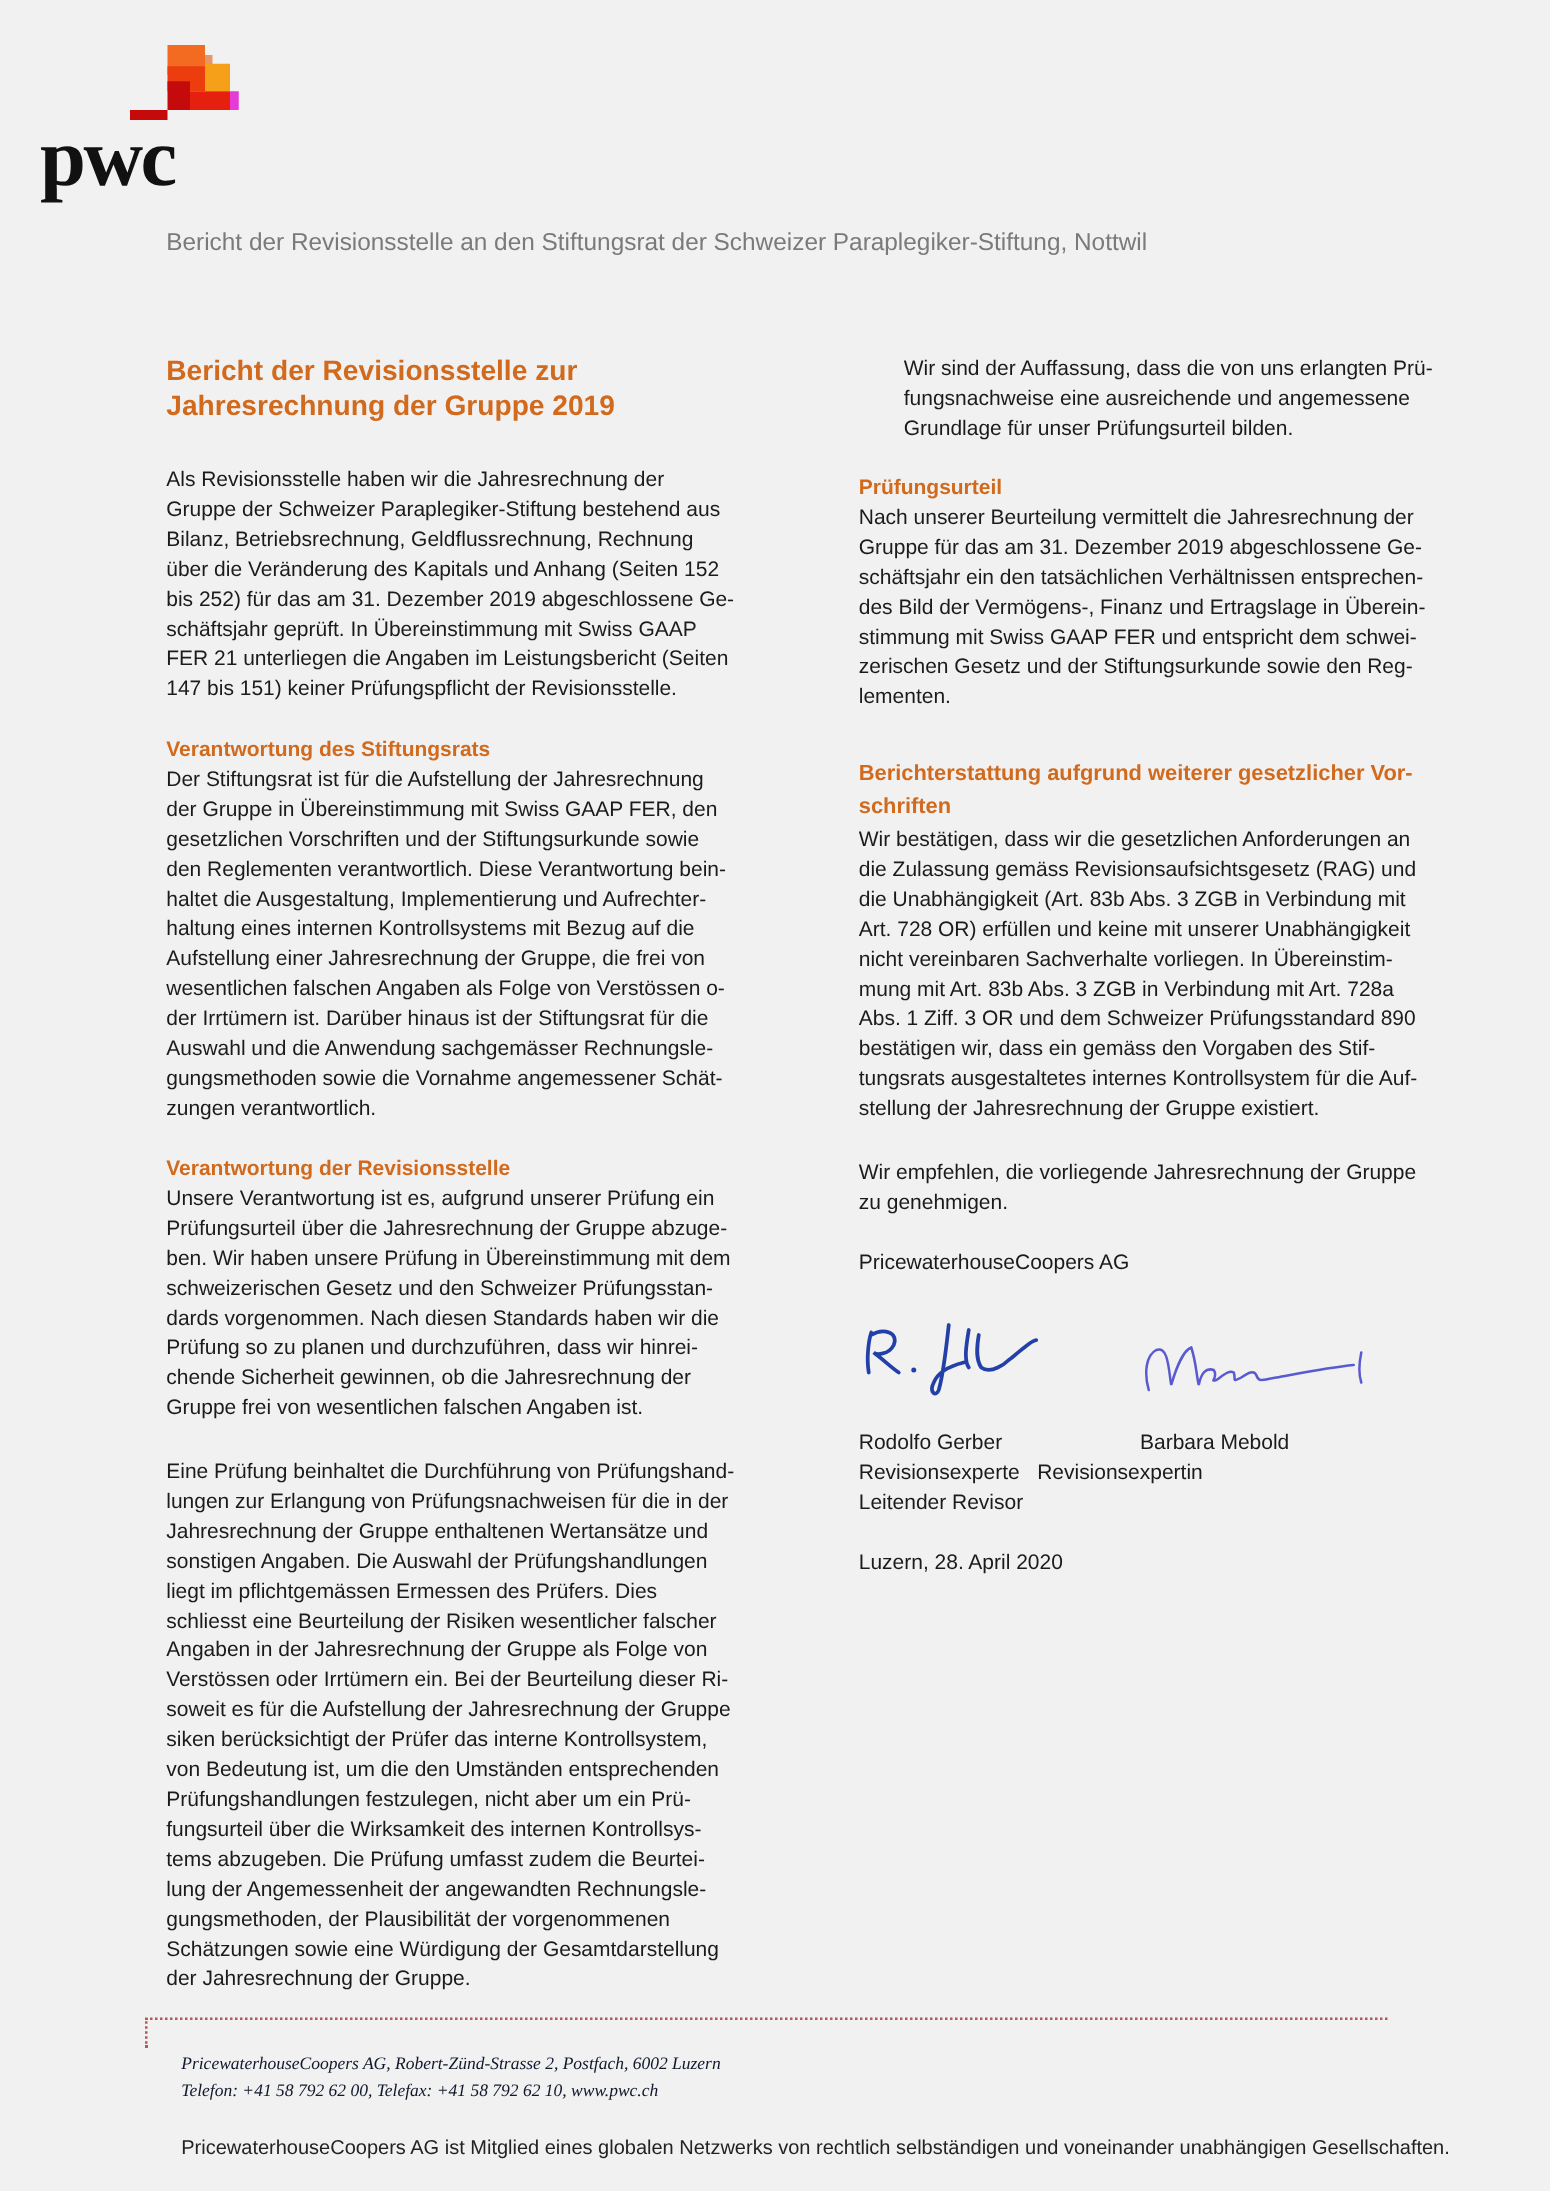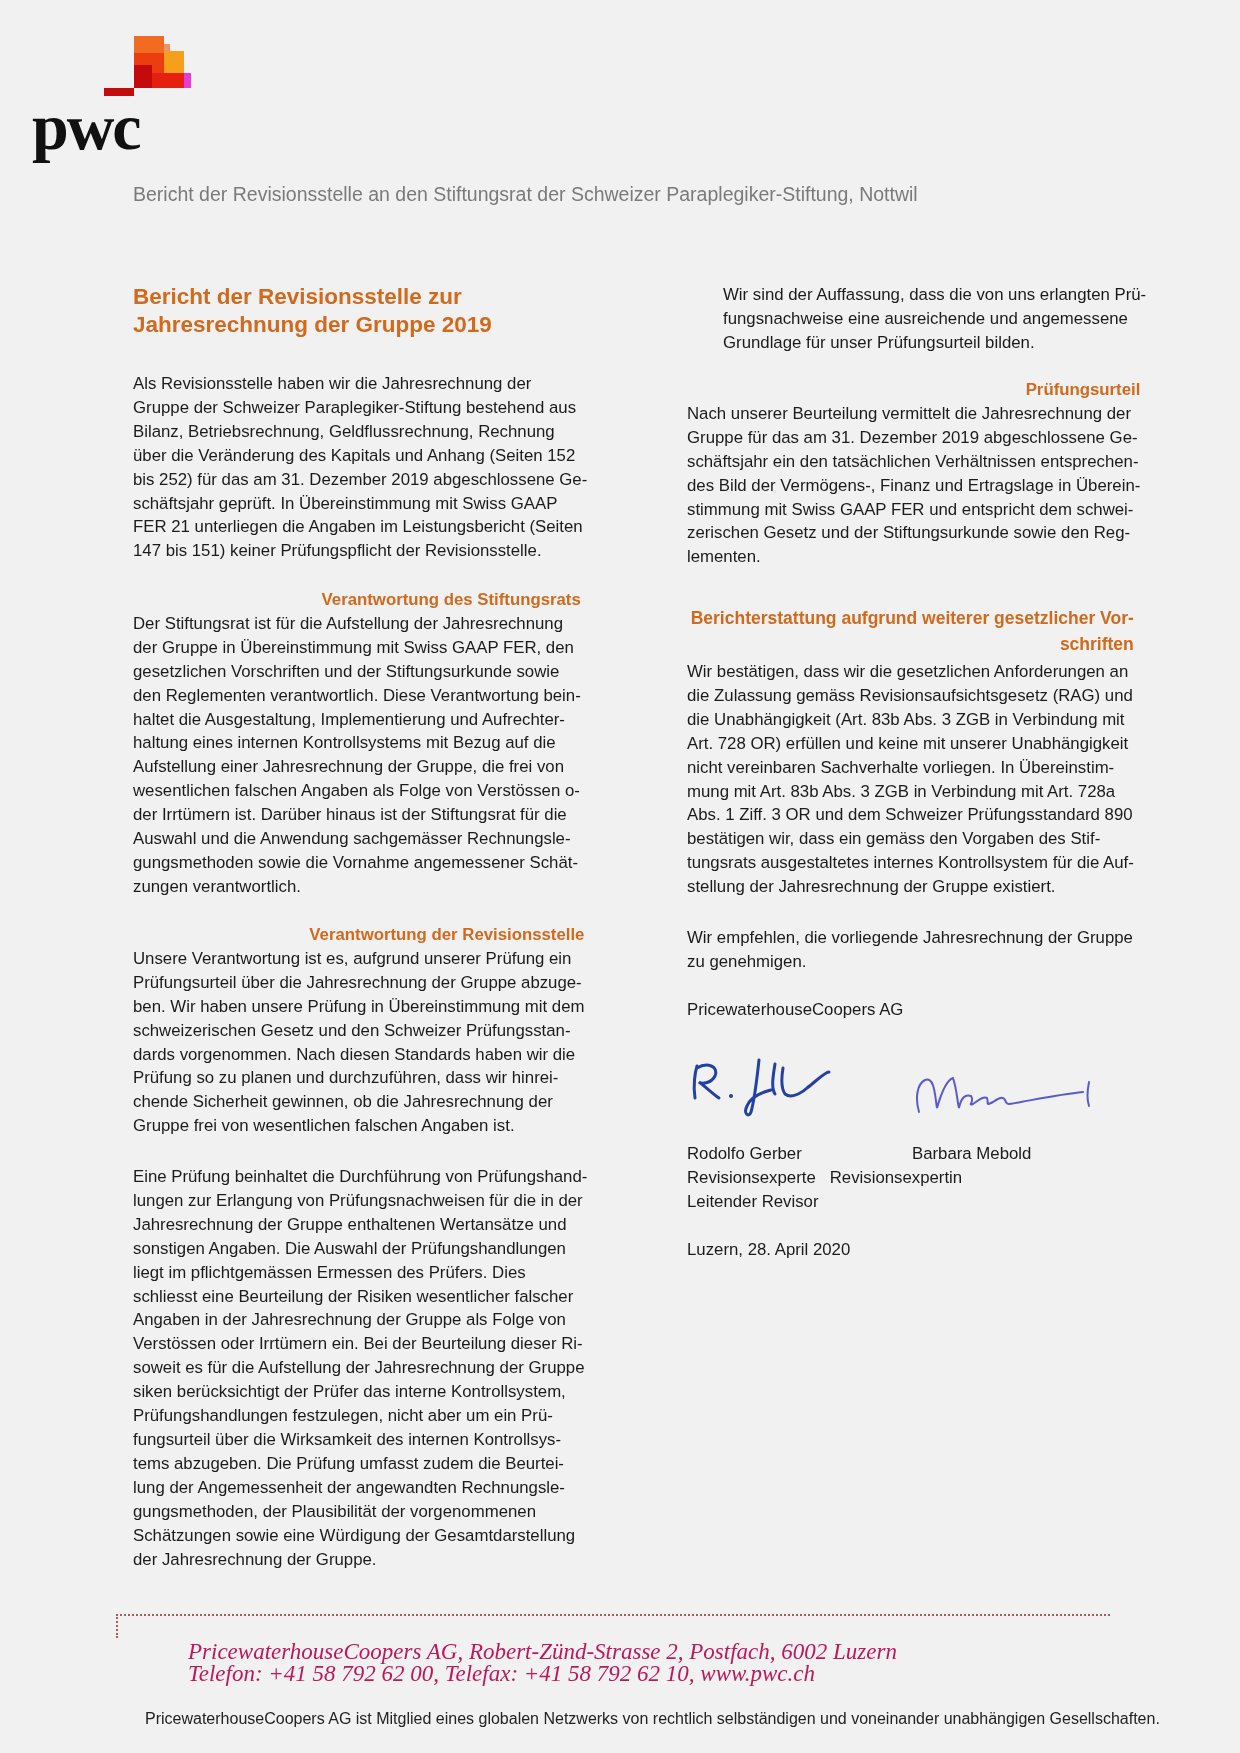--- a/index.html
+++ b/index.html
@@ -12,31 +12,31 @@
 
   .header-line { position: absolute; left: 133px; top: 183px; font-size: 19.5px; color: #7a7a7a; white-space: nowrap; }
 
   .col { position: absolute; top: 0; font-size: 16.8px; line-height: 23.9px; }
   .col-left { left: 133px; width: 480px; }
   .col-right { left: 687px; width: 480px; }
 
   .main-title { position: absolute; left: 133px; top: 283px; width: 480px; color: #d26a1d; font-weight: bold; font-size: 22.5px; line-height: 28px; }
 
   .block { position: absolute; }
-  .sec-head { color: #d26a1d; font-weight: bold; font-size: 16.8px; line-height: 23.9px; text-align: right; }
+  .sec-head { color: #d26a1d; font-weight: bold; font-size: 16.8px; line-height: 23.9px; }
   .sec-head.big { font-size: 17.5px; line-height: 26px; }
   .para { white-space: normal; }
   .line { display: block; white-space: nowrap; }
 
   .sig { position: absolute; }
   .sig svg { overflow: visible; }
 
   .footer-rule-h { position: absolute; left: 116px; top: 1614px; width: 994px; border-top: 2px dotted #b05a5a; }
   .footer-rule-v { position: absolute; left: 116px; top: 1614px; height: 24px; border-left: 2px dotted #b05a5a; }
-  .footer-addr { position: absolute; left: 145px; top: 1641px; font-family: "Liberation Serif", serif; font-style: italic; font-size: 23px; line-height: 22px; color: #be185d; white-space: nowrap; margin-left: 43px; }
+  .footer-addr { position: absolute; left: 145px; top: 1641px; font-family: "Liberation Serif", serif; font-style: italic; font-size: 14px; line-height: 22px; color: #0f172a; white-space: nowrap; }
   .footer-note { position: absolute; left: 145px; top: 1710px; font-size: 16px; color: #222; white-space: nowrap; }
 </style>
 </head>
 <body>
 
 <div class="logo">
   <div class="blk" style="left:102px;top:2px;width:30px;height:24px;background:#f26b21;"></div>
   <div class="blk" style="left:132px;top:10px;width:6px;height:20px;background:#e8956a;"></div>
   <div class="blk" style="left:132px;top:17px;width:20px;height:22px;background:#f5a018;"></div>
   <div class="blk" style="left:102px;top:19px;width:30px;height:20px;background:#ec3d0f;"></div>
@@ -102,20 +102,21 @@
       <span class="line">Eine Prüfung beinhaltet die Durchführung von Prüfungshand-</span>
       <span class="line">lungen zur Erlangung von Prüfungsnachweisen für die in der</span>
       <span class="line">Jahresrechnung der Gruppe enthaltenen Wertansätze und</span>
       <span class="line">sonstigen Angaben. Die Auswahl der Prüfungshandlungen</span>
       <span class="line">liegt im pflichtgemässen Ermessen des Prüfers. Dies</span>
       <span class="line">schliesst eine Beurteilung der Risiken wesentlicher falscher</span>
       <span class="line">Angaben in der Jahresrechnung der Gruppe als Folge von</span>
       <span class="line">Verstössen oder Irrtümern ein. Bei der Beurteilung dieser Ri-</span>
       <span class="line">soweit es für die Aufstellung der Jahresrechnung der Gruppe</span>
       <span class="line">siken berücksichtigt der Prüfer das interne Kontrollsystem,</span>
+      <span class="line">von Bedeutung ist, um die den Umständen entsprechenden</span>
       <span class="line">Prüfungshandlungen festzulegen, nicht aber um ein Prü-</span>
       <span class="line">fungsurteil über die Wirksamkeit des internen Kontrollsys-</span>
       <span class="line">tems abzugeben. Die Prüfung umfasst zudem die Beurtei-</span>
       <span class="line">lung der Angemessenheit der angewandten Rechnungsle-</span>
       <span class="line">gungsmethoden, der Plausibilität der vorgenommenen</span>
       <span class="line">Schätzungen sowie eine Würdigung der Gesamtdarstellung</span>
       <span class="line">der Jahresrechnung der Gruppe.</span>
     </div>
 </div>
 

